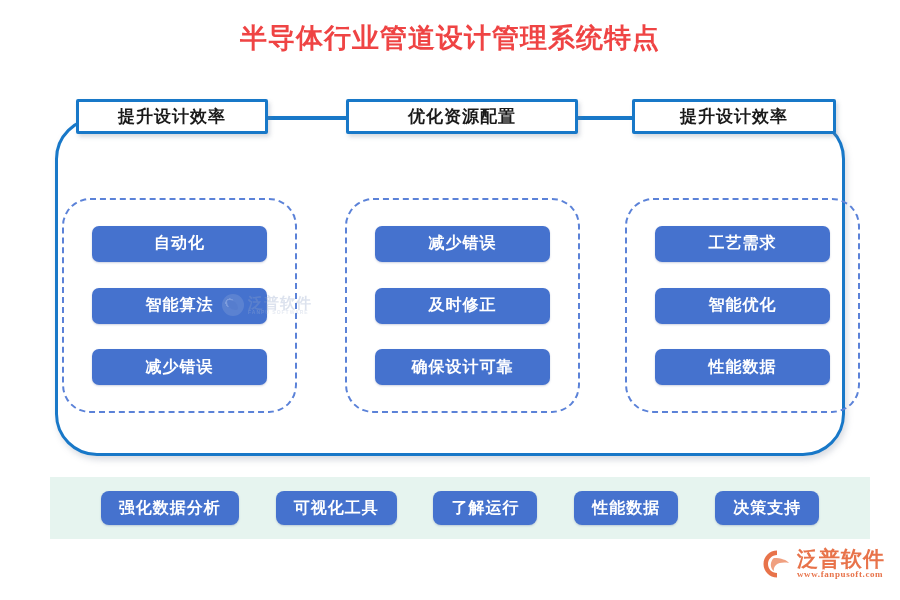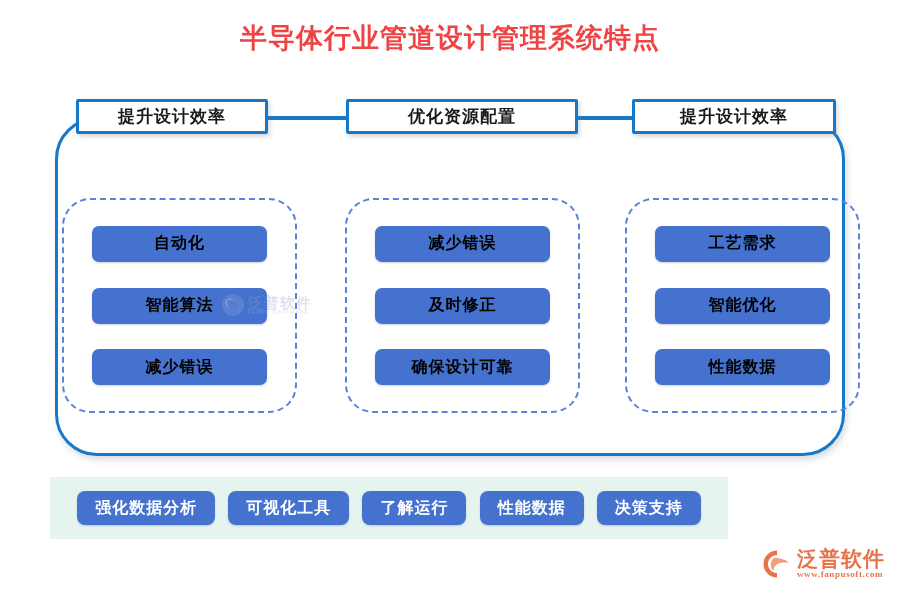--- a/index.html
+++ b/index.html
@@ -95,34 +95,34 @@
   .dashed-group.g3 { left: 625px; }
 
   .item-chip {
     width: 175px;
     height: 36px;
     background: #4572ce;
     border-radius: 7px;
     display: flex;
     align-items: center;
     justify-content: center;
-    color: #000000;
+    color: #ffffff;
     font-size: 16px;
     font-weight: bold;
     letter-spacing: 1px;
     white-space: nowrap;
     box-shadow: 0 1px 2px rgba(60,80,140,0.25);
   }
 
   
   .footer-bar {
     position: absolute;
     left: 50px;
     top: 477px;
-    width: 678px;
+    width: 820px;
     height: 62px;
     background: #e6f4ef;
     display: flex;
     align-items: center;
     justify-content: space-evenly;
     padding: 0 14px;
     box-sizing: border-box;
   }
   .footer-chip {
     height: 34px;

